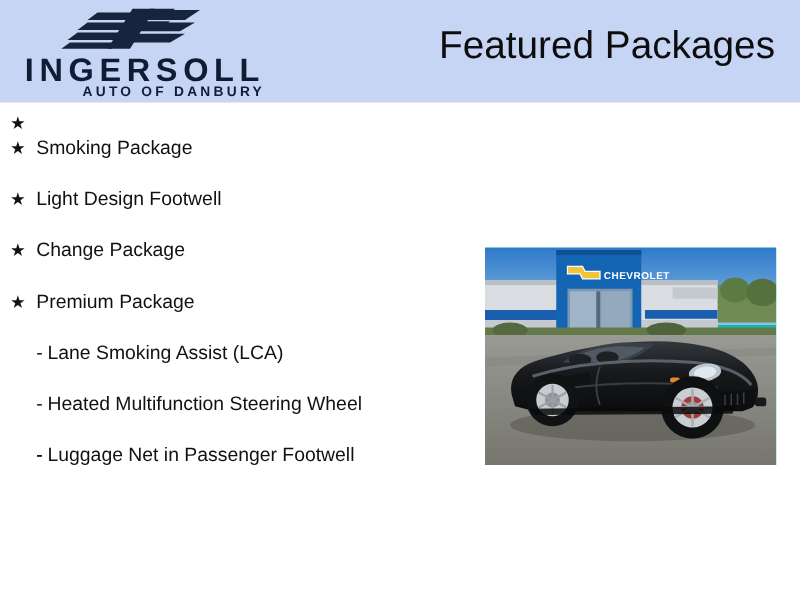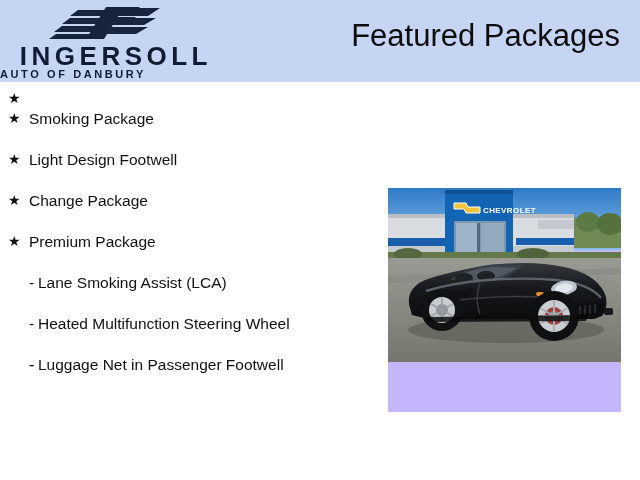--- a/index.html
+++ b/index.html
@@ -55,21 +55,21 @@
     color: #101c33;
     line-height: 28px;
     white-space: nowrap;
   }
 
   #brand-tagline {
     position: absolute;
     left: 0;
     top: 66px;
     width: 212px;
-    text-align: left;
+    text-align: right;
     font-size: 11px;
     font-weight: 700;
     letter-spacing: 2.6px;
     color: #101c33;
     line-height: 12px;
     white-space: nowrap;
   }
 
   #header-title {
     position: absolute;
@@ -128,25 +128,25 @@
     top: 0;
     font-size: 15.5px;
     line-height: 21px;
     color: #111111;
   }
 
   
   #vehicle-photo {
     position: absolute;
     left: 388px;
-    top: 188px;
+    top: 198px;
     width: 233px;
-    height: 224px;
+    height: 174px;
     overflow: hidden;
-    background: #c4b5fd;
+    background: #14b8a6;
   }
   #vehicle-photo svg { display: block; }
 </style>
 </head>
 <body>
 
 <div id="header-band">
 
   <div id="brand-block">
 

